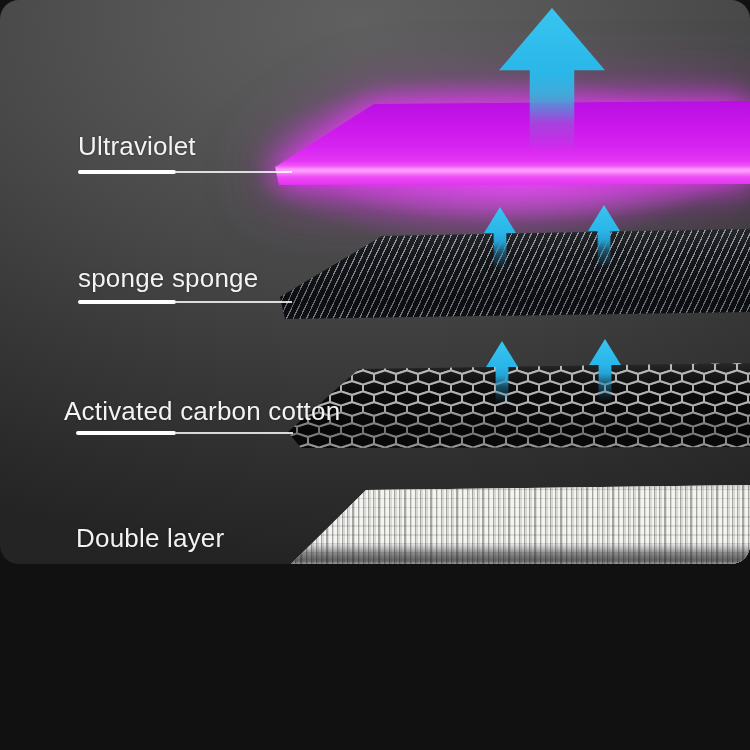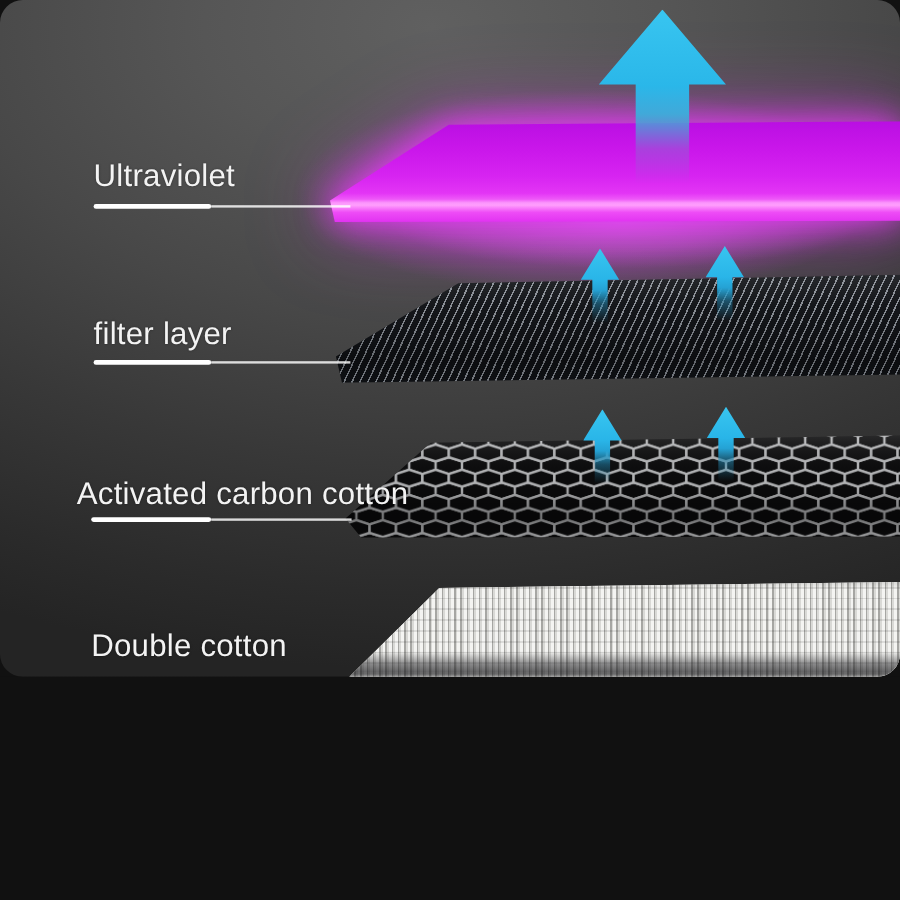--- a/index.html
+++ b/index.html
@@ -153,33 +153,33 @@
   <div class="arrow arrow-bot ab1"></div>
   <div class="arrow arrow-bot ab2"></div>
   <div class="arrow arrow-bot ab3"></div>
 
   <div class="label lbl-uv">Ultraviolet</div>
   <div class="leader ld-uv">
       <span class="seg-a"></span>
       <span class="seg-b"></span>
     </div>
 
-  <div class="label lbl-sponge">filter layer</div>
+  <div class="label lbl-sponge">sponge sponge</div>
   <div class="leader ld-sponge">
       <span class="seg-a"></span>
       <span class="seg-b"></span>
     </div>
 
   <div class="label lbl-carbon">Activated carbon cotton</div>
   <div class="leader ld-carbon">
       <span class="seg-a"></span>
       <span class="seg-b"></span>
     </div>
 
   <div class="label lbl-fabric">
-    <span>Double cotton</span><br>
+    <span>Double layer</span><br>
   </div>
   <div class="leader ld-fabric">
       <span class="seg-a"></span>
       <span class="seg-b"></span>
     </div>
 
 </div>
 
 </body></html>

